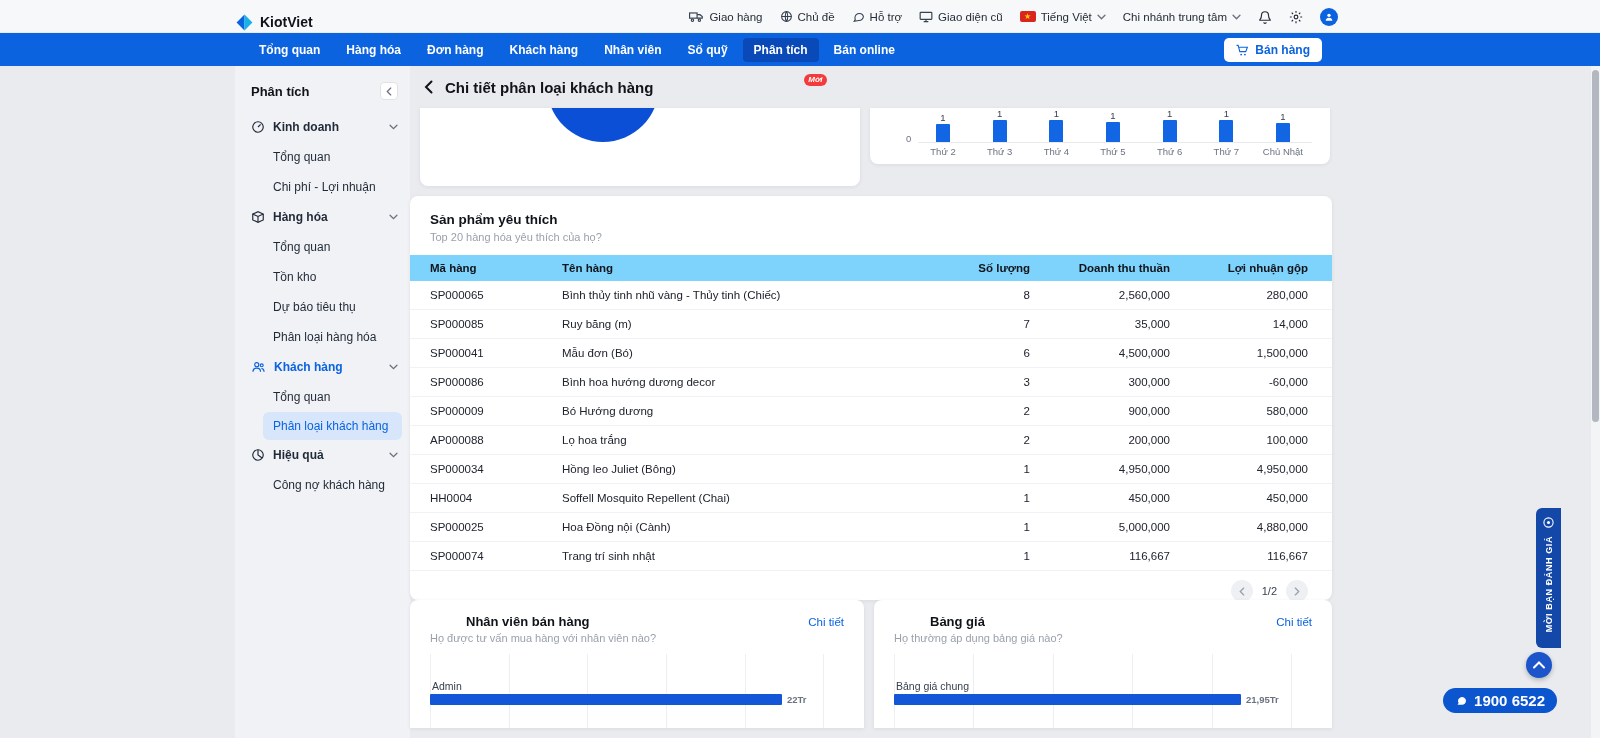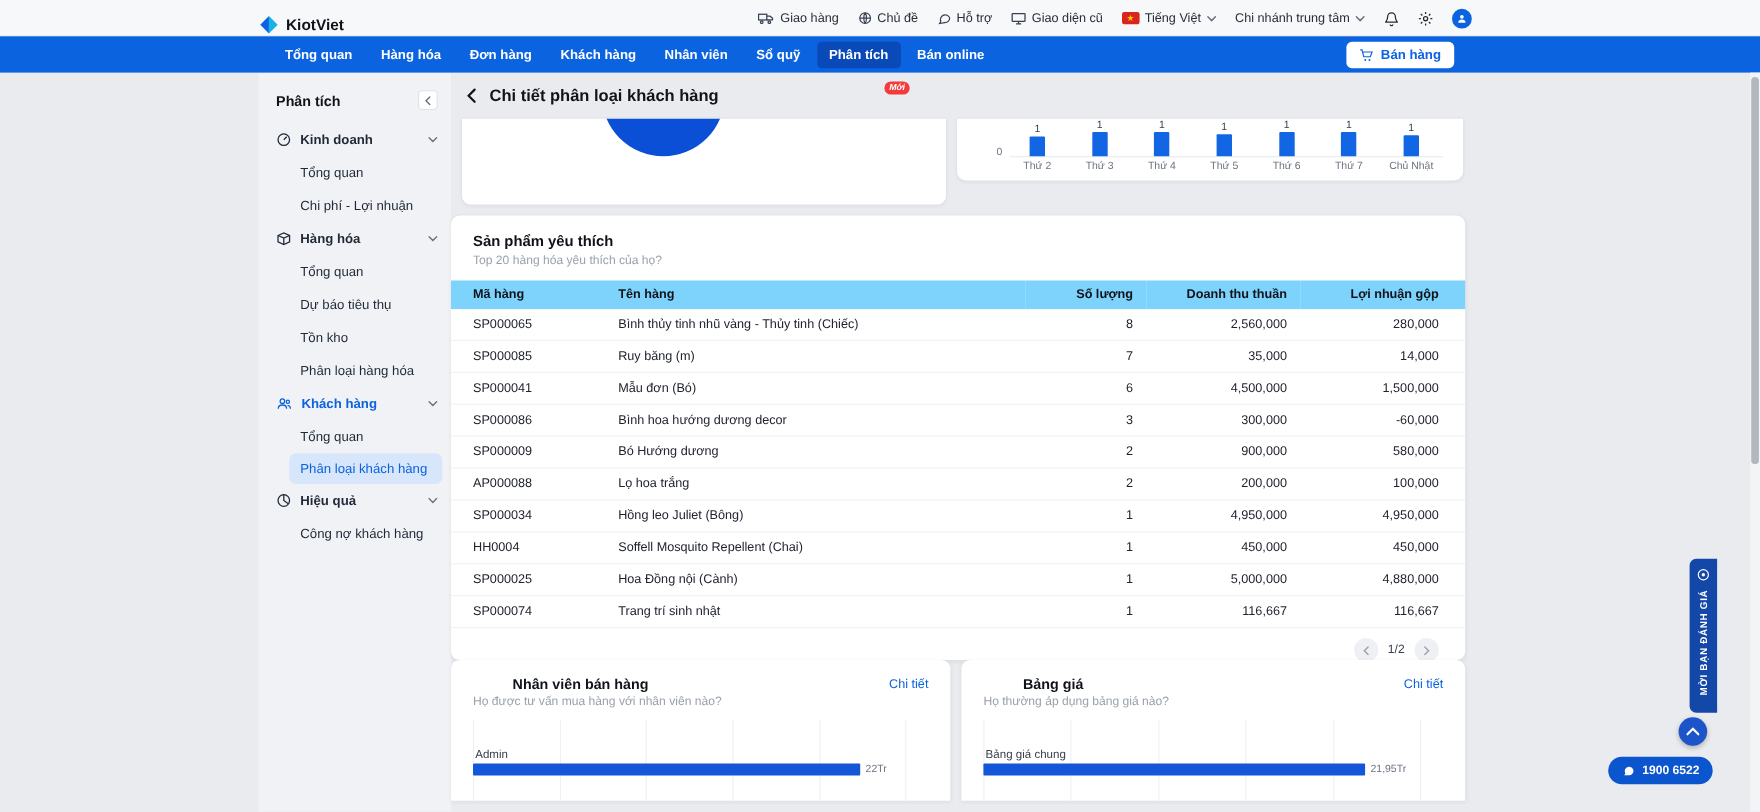--- a/index.html
+++ b/index.html
@@ -89,32 +89,32 @@
   .bcard.price { width:458px; }
   .bc-head { display:flex; justify-content:space-between; align-items:center;padding-left:36px; }
   .bc-title { font-size:13px; font-weight:bold; color:#10131a; }
   .bc-link { font-size:11.5px; color:#0b63e0; cursor:pointer; }
   .bc-sub { font-size:11px; color:#9aa1ac; margin-top:3px; }
   .hchart { position:relative; margin-top:10px; height:110px; }
   .gridline { position:absolute; top:0; bottom:0; width:1px; background:#edeff2; }
   .hcat { position:absolute; left:2px; top:26px; font-size:10.5px; color:#374151; }
   .hbar-row { position:absolute; left:0; top:40px; right:0; display:flex; align-items:center; gap:5px; }
   .hbar { height:11px; background:#1357d8; border-radius:1px; }
-  .hval { font-size:9.5px; color:#6b7280; white-space:nowrap; }
+  .hval { font-size:9.5px; color:#6b7280; white-space:nowrap;font-weight:bold; }
 
   
   .rate-banner { position:absolute; right:39px; top:508px; width:25px; height:140px; background:#1448a8;
                  border-radius:6px 0 0 6px; display:flex; flex-direction:column; align-items:center;
                  padding:8px 0; gap:7px; color:#fff; z-index:50; cursor:pointer; }
   .rate-text { writing-mode:vertical-rl; transform:rotate(180deg); font-size:9px; font-weight:bold; letter-spacing:.6px; }
   .scrolltop { position:absolute; right:48px; top:652px; width:26px; height:26px; border-radius:50%;
                background:#1b55c9; display:flex; align-items:center; justify-content:center;
                z-index:50; cursor:pointer; border:none; box-shadow:0 2px 5px rgba(0,0,0,.25); }
   .phone-pill { position:absolute; right:43px; top:688px; height:25px; background:#0b55cf; color:#fff;
-                font-size:11px; font-weight:bold; border-radius:13px; display:flex; align-items:center;
+                font-size:15px; font-weight:bold; border-radius:13px; display:flex; align-items:center;
                 gap:6px; padding:0 12px; z-index:50; cursor:pointer; border:none; font-family:inherit; }
 
   
   .scrollbar { position:absolute; right:0; top:66px; width:9px; height:672px; background:#f3f4f6; z-index:45; }
   .scroll-thumb { position:absolute; top:4px; right:1px; width:7px; height:352px; background:#b3b7bf; border-radius:4px; cursor:grab; }
 </style>
 </head>
 <body>
 
 <header class="topbar">
@@ -250,22 +250,22 @@
         <path d="M3 7l9 4 9-4M12 11v10"></path>
       </svg>
     <span class="grow">Hàng hóa</span>
     <span class="chev">
         <svg width="9" height="6" viewBox="0 0 10 7">
           <path d="M1 1.5l4 4 4-4" fill="none" stroke="currentColor" stroke-width="1.5" stroke-linecap="round"></path>
         </svg>
       </span>
   </div>
   <div class="side-sub">Tổng quan</div>
+  <div class="side-sub">Tồn kho</div>
   <div class="side-sub">Dự báo tiêu thụ</div>
-  <div class="side-sub">Tồn kho</div>
   <div class="side-sub">Phân loại hàng hóa</div>
 
   <div class="side-group blue">
     <svg width="15" height="14" viewBox="0 0 24 24" fill="none" stroke="currentColor" stroke-width="2">
         <circle cx="9" cy="8" r="3.5"></circle>
         <path d="M2.5 20c0-3.6 2.9-6 6.5-6s6.5 2.4 6.5 6"></path>
         <circle cx="17.5" cy="9" r="2.5"></circle>
         <path d="M17 14.5c2.7.3 4.5 2.3 4.5 5.5"></path>
       </svg>
     <span class="grow">Khách hàng</span>

